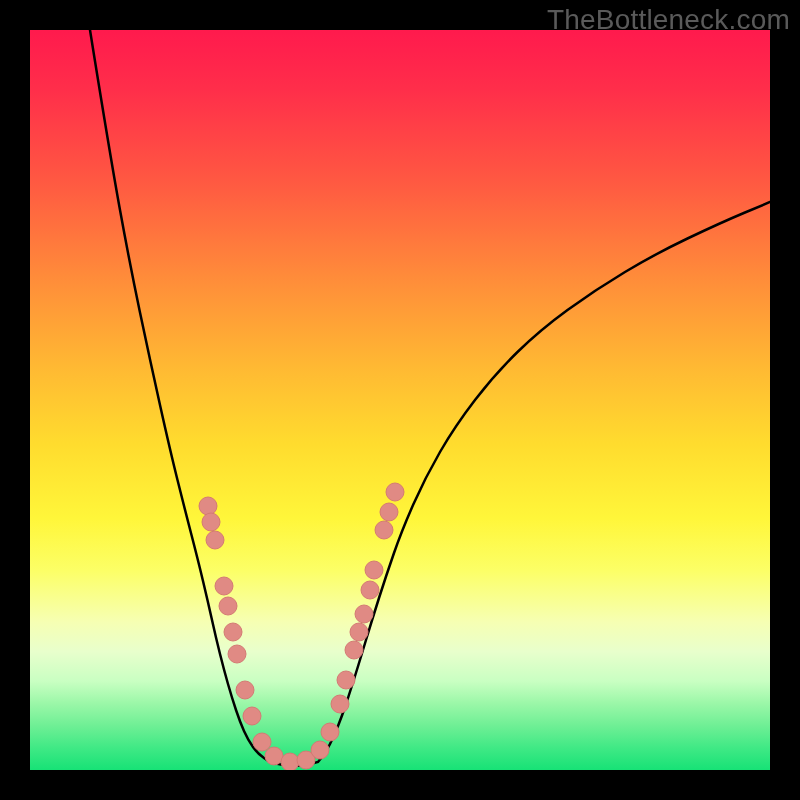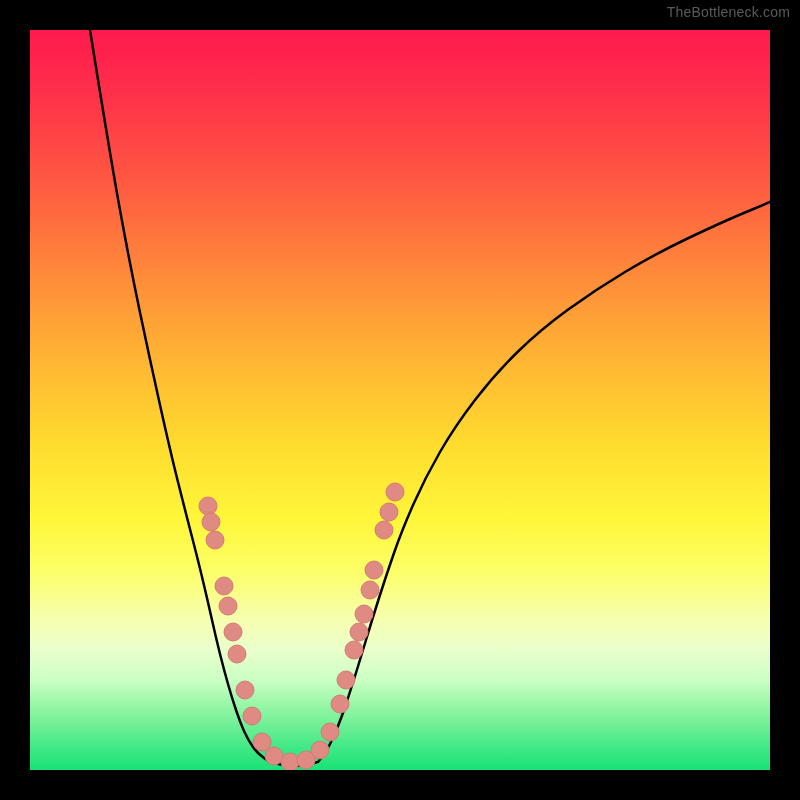--- a/index.html
+++ b/index.html
@@ -49,21 +49,21 @@
   }
   .curve-layer {
     position: absolute;
     inset: 0;
   }
   .watermark {
     position: absolute;
     top: 4px;
     right: 10px;
     color: #5a5a5a;
-    font-size: 14px;
+    font-size: 28px;
     letter-spacing: 0.2px;
     font-weight: 500;
   }
   svg { display: block; }
 </style>
 </head>
 <body>
 
 <div class="frame">
   <div class="watermark">TheBottleneck.com</div>

